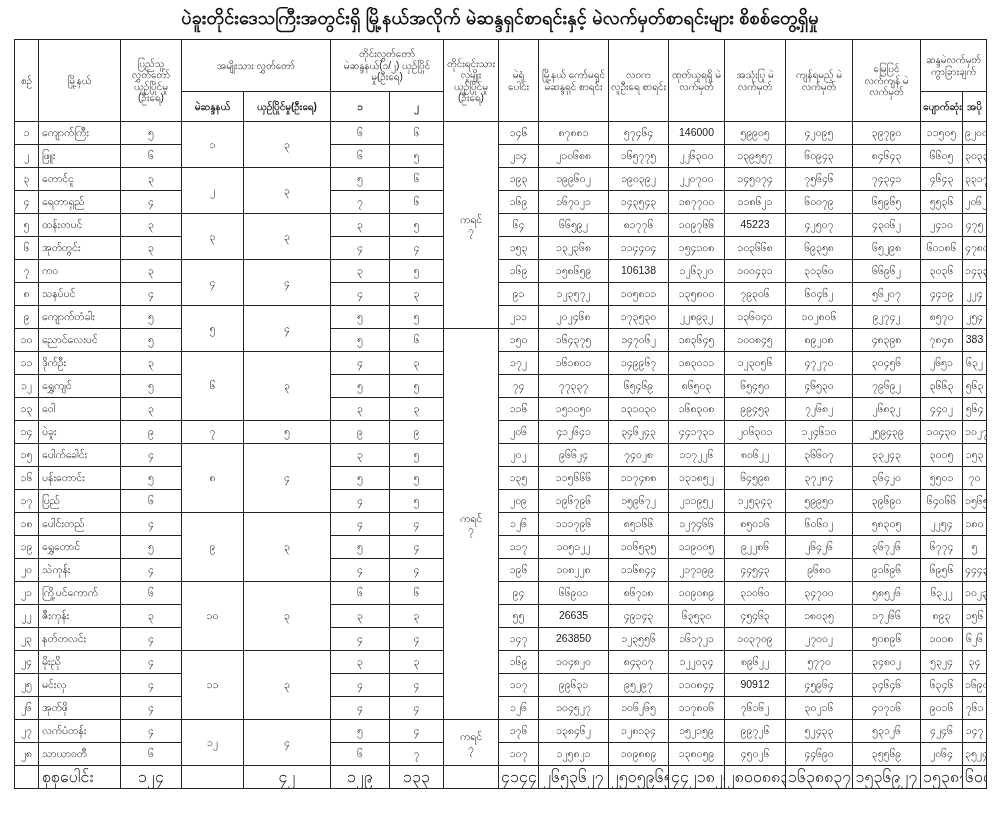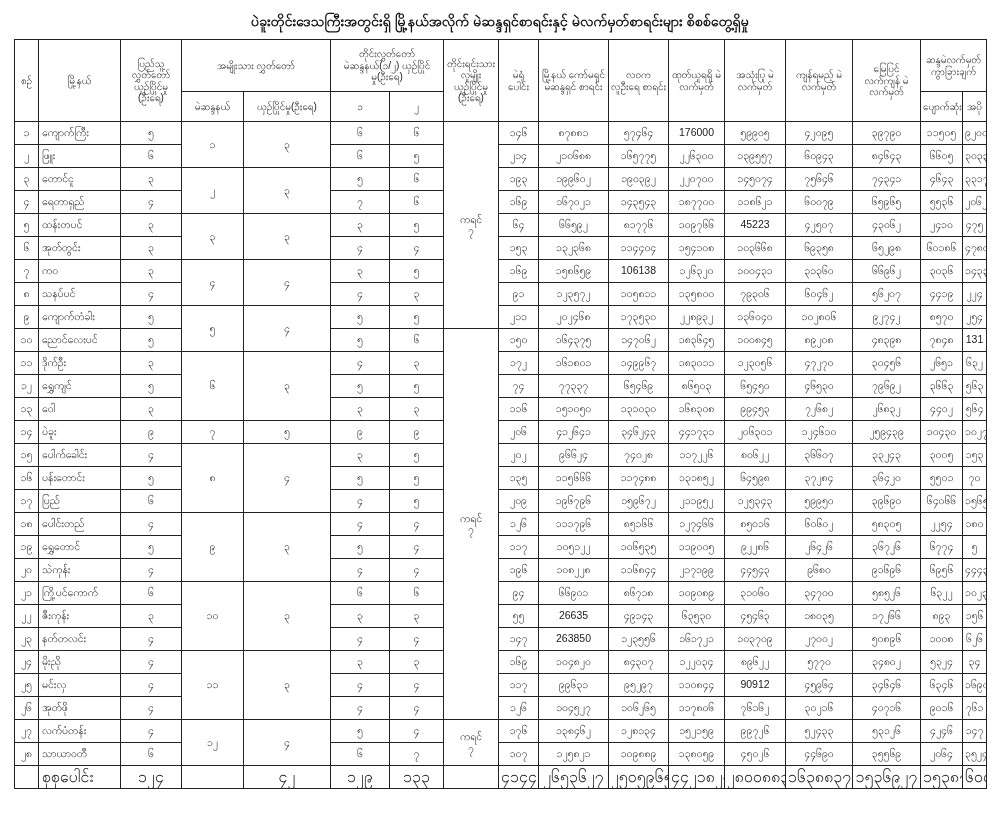--- a/index.html
+++ b/index.html
@@ -1,27 +1,27 @@
 <!DOCTYPE html>
 <html><head>
 <meta charset="utf-8">
 <style>
   * { box-sizing: border-box; }
   html,body { margin:0; padding:0; background:#ffffff; width:1000px; height:815px;
     font-family:"Liberation Sans","DejaVu Sans",sans-serif; color:#1a1a1a; }
   #page { width:1000px; height:815px; overflow:hidden; }
-  #doc-title { text-align:center; font-size:14px; font-weight:bold; padding-top:12px;
+  #doc-title { text-align:center; font-size:18px; font-weight:bold; padding-top:6px;
     letter-spacing:0.2px; color:#111; }
   table#audit-table { border-collapse:collapse; table-layout:fixed; margin:6px 0 0 14px;
     width:972px; }
   #audit-table th, #audit-table td { border:1px solid #222; padding:0 2px; overflow:hidden; }
   #audit-table thead th { font-size:10px; font-weight:normal; text-align:center;
     line-height:1.15; vertical-align:middle; }
   #audit-table thead tr.h1 th { height:52px; }
-  #audit-table thead tr.h2 th { height:30px; }
+  #audit-table thead tr.h2 th { height:30px;font-weight:bold; }
   #audit-table tbody td { font-size:10.5px; height:23px; text-align:center;
     line-height:1.05; vertical-align:middle; white-space:nowrap; }
   #audit-table tbody td.t-left { text-align:left; padding-left:3px;margin-left:12px; }
   #audit-table tbody tr.total-row td { font-size:16px; }
   col.c-no{width:24px} col.c-town{width:82px} col.c-py{width:61px}
   col.c-am1{width:62px} col.c-am2{width:87px} col.c-r1{width:59px} col.c-r2{width:54px}
   col.c-eth{width:55px} col.c-st{width:40px} col.c-com{width:70px} col.c-imm{width:60px}
   col.c-rec{width:56px} col.c-use{width:61px} col.c-rem{width:67px} col.c-grd{width:68px}
   col.c-mis{width:42px} col.c-ext{width:24px}
 </style>
@@ -86,21 +86,21 @@
           <td rowspan="2">၃</td>
           <td>၆</td>
           <td>၆</td>
           <td rowspan="9">
             <div>ကရင်</div>
             <div>၇</div>
           </td>
           <td>၁၄၆</td>
           <td>၈၇၈၈၁</td>
           <td>၅၇၄၆၄</td>
-          <td>176000</td>
+          <td>146000</td>
           <td>၅၉၉၀၅</td>
           <td>၄၂၀၉၅</td>
           <td>၃၉၇၉၀</td>
           <td>၁၁၅၀၅</td>
           <td>၉၂၀၀</td>
         </tr>
         <tr>
           <td>၂</td>
           <td class="t-left">ဖြူး</td>
           <td>၆</td>
@@ -247,21 +247,21 @@
             <div>၇</div>
           </td>
           <td>၁၅၀</td>
           <td>၁၆၄၃၇၅</td>
           <td>၁၄၇၀၆၂</td>
           <td>၁၈၃၆၄၅</td>
           <td>၁၀၀၈၄၅</td>
           <td>၈၉၂၀၈</td>
           <td>၄၈၃၉၈</td>
           <td>၇၈၄၈</td>
-          <td>131</td>
+          <td>383</td>
         </tr>
         <tr>
           <td>၁၁</td>
           <td class="t-left">ဒိုက်ဦး</td>
           <td>၃</td>
           <td rowspan="3">၆</td>
           <td rowspan="3">၃</td>
           <td>၄</td>
           <td>၃</td>
           <td>၁၇၂</td>

